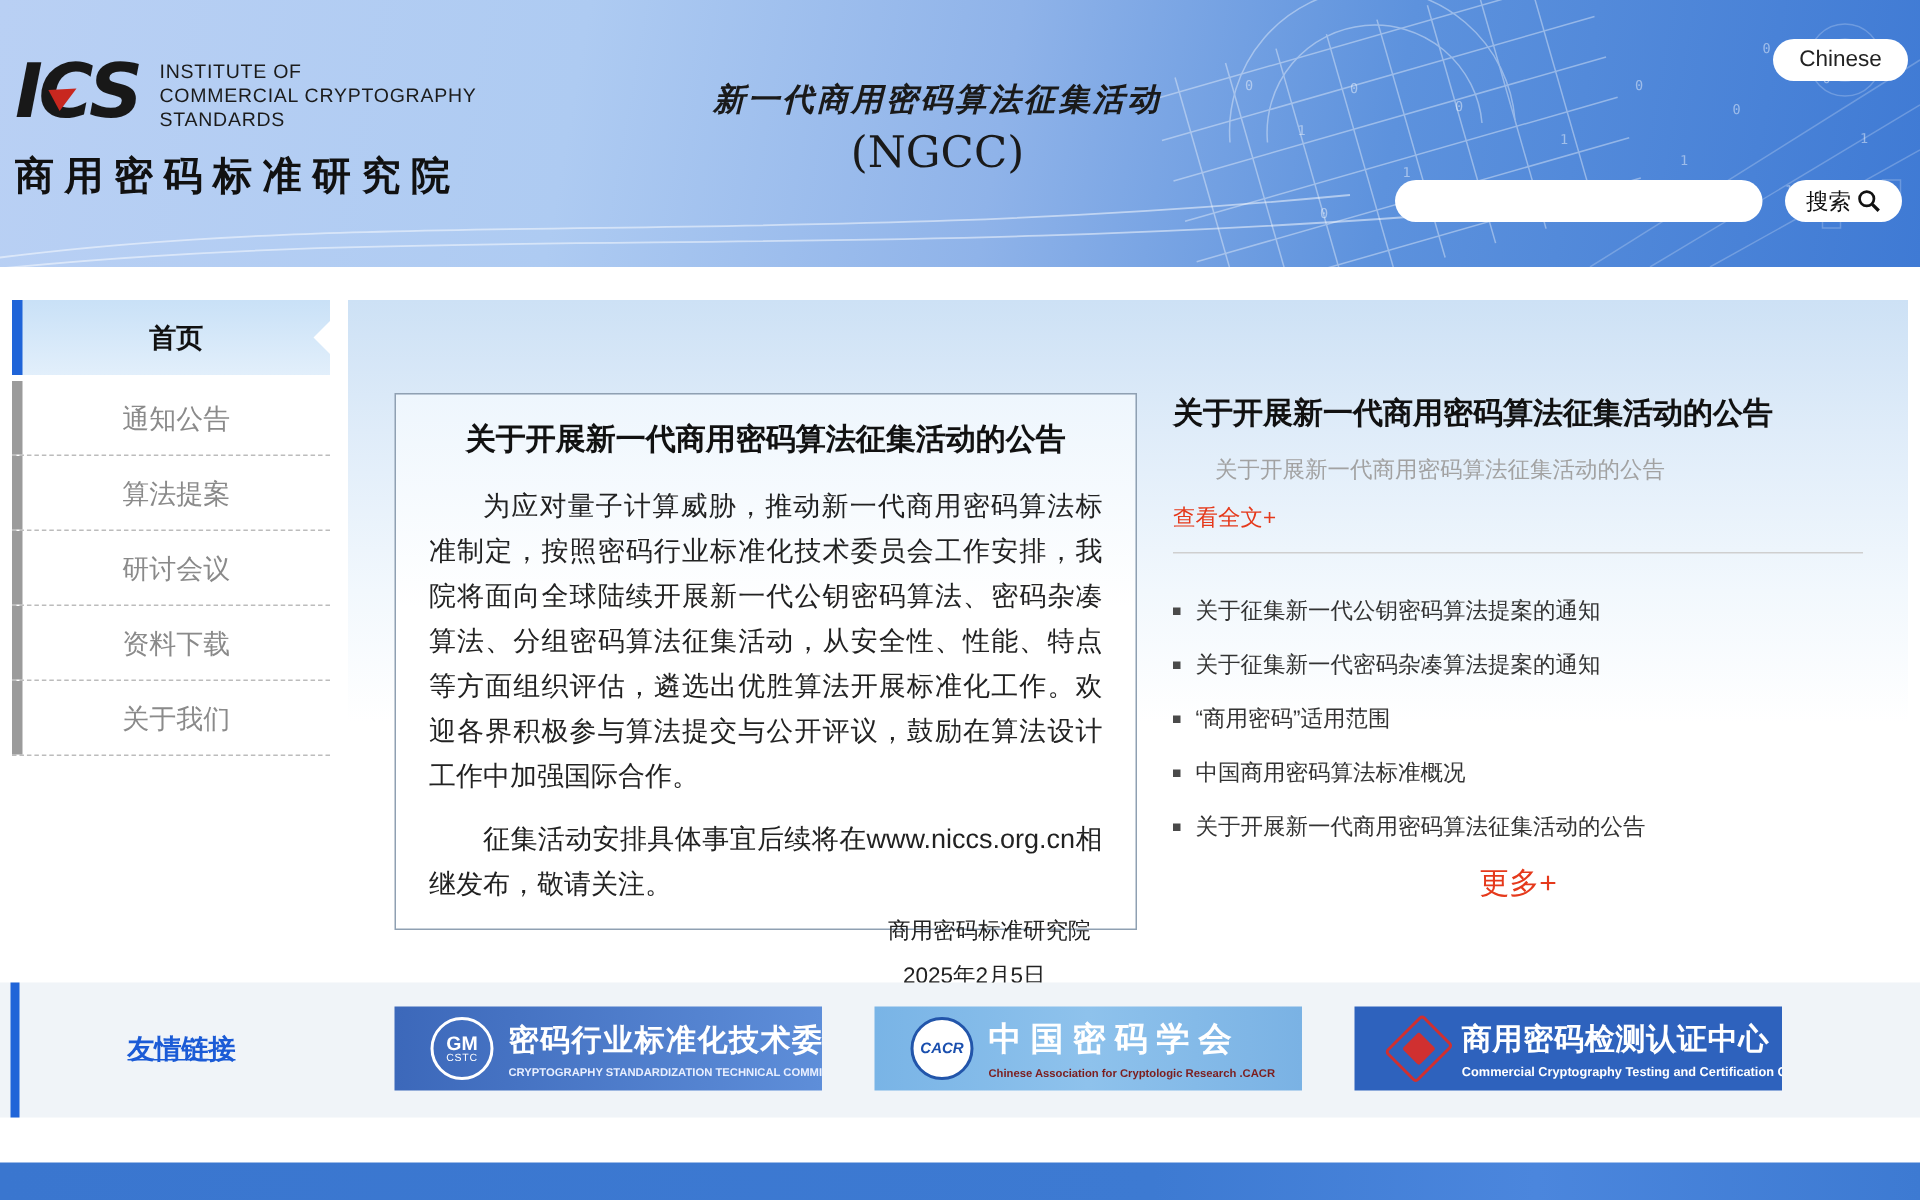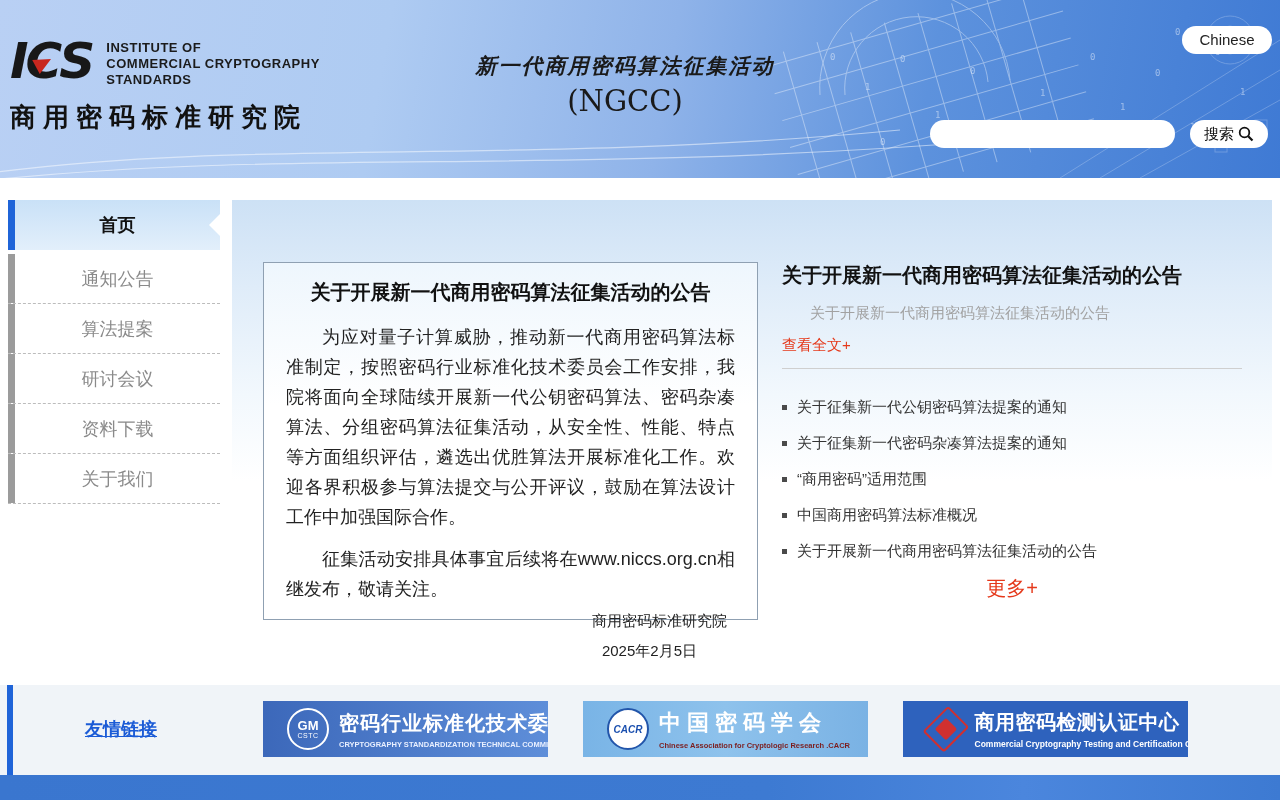--- a/index.html
+++ b/index.html
@@ -14,21 +14,21 @@
   .header-waves { position:absolute; left:0; bottom:0; pointer-events:none; }
 
   .logo-block { position:absolute; left:10px; top:36px; }
   .ics-mark { display:inline-block; font-weight:900; font-size:50px; letter-spacing:-3px;
     color:#181818; font-family:"DejaVu Sans", sans-serif; line-height:1; vertical-align:top; font-style:italic; }
   .ics-c { position:relative; display:inline-block; }
   .ics-wedge { position:absolute; left:9px; top:19px; width:0; height:0;
     border-left:17px solid #c8271f; border-top:8px solid transparent; border-bottom:8px solid transparent;
     transform:rotate(-28deg); }
   .org-en { display:inline-block; vertical-align:top; margin-left:14px; margin-top:4px;
-    font-size:13px; font-weight:bold; color:#1b1b1b; letter-spacing:0.5px; white-space:pre-line; line-height:16px; }
+    font-size:13px; font-weight:normal; color:#1b1b1b; letter-spacing:0.5px; white-space:pre-line; line-height:16px; }
   .org-cn { margin-top:12px; font-family:"DejaVu Serif", serif; font-weight:bold; font-size:26px;
     color:#111; letter-spacing:7px; }
 
   .center-title { position:absolute; left:380px; top:52px; width:490px; text-align:center; color:#1a1a1a; }
   .center-title .t1 { font-family:"DejaVu Serif", serif; font-weight:bold; font-style:italic;
     font-size:21px; letter-spacing:2px; }
   .center-title .t2 { font-family:"DejaVu Serif", serif; font-size:29px; margin-top:4px; }
 
   .english-btn { position:absolute; left:1182px; top:26px; width:90px; height:28px; border-radius:14px;
     background:#ffffff; border:none; font-size:15px; color:#222; text-align:center; line-height:28px; cursor:pointer; }
@@ -69,21 +69,21 @@
   .news-sub { font-size:15px; color:#a2a2a2; margin-top:15px; padding-left:28px; }
   .news-viewfull { font-size:15px; color:#e5391b; text-align:left; margin-top:13px; cursor:pointer; }
   .news-divider { border:none; border-top:1px solid #cfcfcf; margin-top:13px; }
   .news-list { margin-top:20px; list-style:none; }
   .news-item { display:flex; align-items:center; height:36px; cursor:pointer; }
   .bullet { width:5px; height:5px; background:#4a4a4a; margin-right:10px; flex:0 0 auto; }
   .news-item-label { font-size:15px; color:#333; }
   .news-more { font-size:20px; color:#e5391b; text-align:center; margin-top:6px; cursor:pointer; }
 
   
-  .footer { position:absolute; left:0; top:685px; width:1280px; height:90px; background:#f0f4f8; }
+  .footer { position:absolute; left:0; top:655px; width:1280px; height:90px; background:#f0f4f8; }
   .footer-accent { position:absolute; left:7px; top:0; width:6px; height:90px; background:#1f64d8; }
   .friend-links { position:absolute; left:85px; top:32px; font-size:18px; font-weight:bold;
     color:#1b5bd6; text-decoration:underline; cursor:pointer; }
 
   .partner { position:absolute; top:16px; width:285px; height:56px; display:flex; align-items:center;
     padding:0 24px; cursor:pointer; overflow:hidden; }
   .partner-1 { left:263px; background:linear-gradient(90deg,#3c68ba 0%,#5e8ed9 100%); }
   .partner-2 { left:583px; background:linear-gradient(90deg,#79b4e6 0%,#8ec2ec 50%,#7ab2e4 100%); }
   .partner-3 { left:903px; background:#2e62bd; }
   .partner-text { margin-left:10px; min-width:0; }

